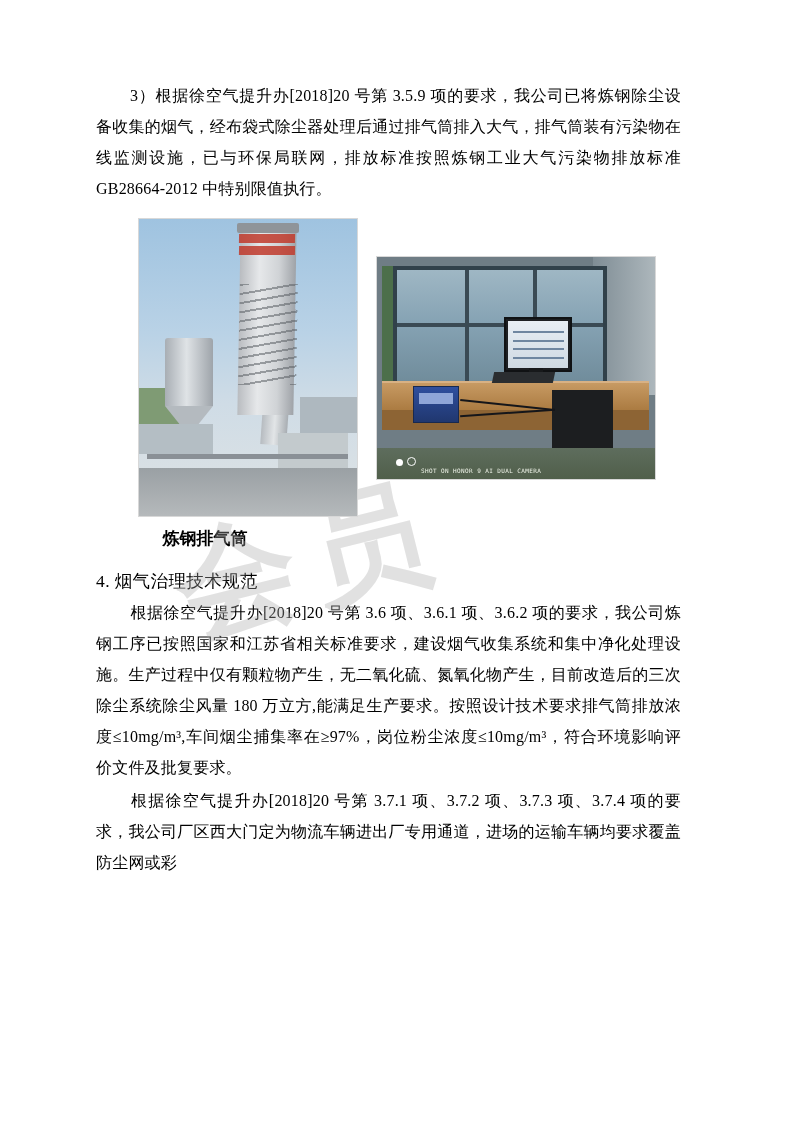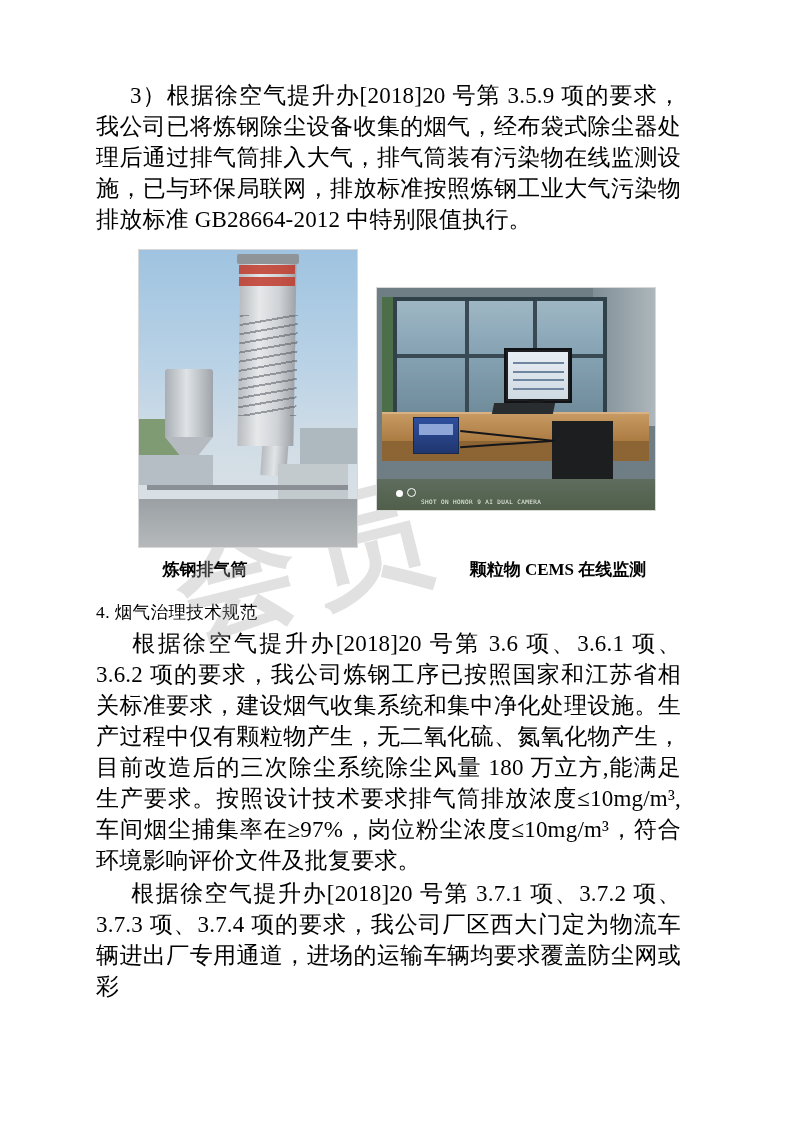--- a/index.html
+++ b/index.html
@@ -17,21 +17,21 @@
   }
   .page {
     position: absolute;
     left: 0; top: 0;
     width: 793px;
     height: 1122px;
     box-sizing: border-box;
     padding: 80px 96px 40px 96px;
   }
   .para {
-    font-size: 23px;
+    font-size: 16px;
     line-height: 31px;
     text-align: justify;
     text-justify: inter-ideograph;
     margin: 0 16px 2px 0;
     letter-spacing: 0.2px;
   }
   .para .indent {
     display: inline-block;
     width: 34px;
   }
@@ -349,21 +349,20 @@
         <div class="cam-dot"></div>
         <div class="cam-dot2"></div>
         <div class="cam-text">SHOT ON HONOR 9
 AI DUAL CAMERA</div>
       </div>
     </div>
   </div>
 
   <div class="caption-row">
     <div class="caption cap-left">炼钢排气筒</div>
-    <div class="caption cap-right">颗粒物 CEMS 在线监测</div>
   </div>
 
   <h3 class="heading">4. 烟气治理技术规范</h3>
   <p class="para"><span class="indent"></span><span>根据徐空气提升办[2018]20 号第 3.6 项、3.6.1 项、3.6.2 项的要求，我公司炼钢工序已按照国家和江苏省相关标准要求，建设烟气收集系统和集中净化处理设施。生产过程中仅有颗粒物产生，无二氧化硫、氮氧化物产生，目前改造后的三次除尘系统除尘风量 180 万立方,能满足生产要求。按照设计技术要求排气筒排放浓度≤10mg/m³,车间烟尘捕集率在≥97%，岗位粉尘浓度≤10mg/m³，符合环境影响评价文件及批复要求。</span></p>
 
   <p class="para"><span class="indent"></span><span>根据徐空气提升办[2018]20 号第 3.7.1 项、3.7.2 项、3.7.3 项、3.7.4 项的要求，我公司厂区西大门定为物流车辆进出厂专用通道，进场的运输车辆均要求覆盖防尘网或彩</span></p>
 
 </div>
 
 </body></html>

